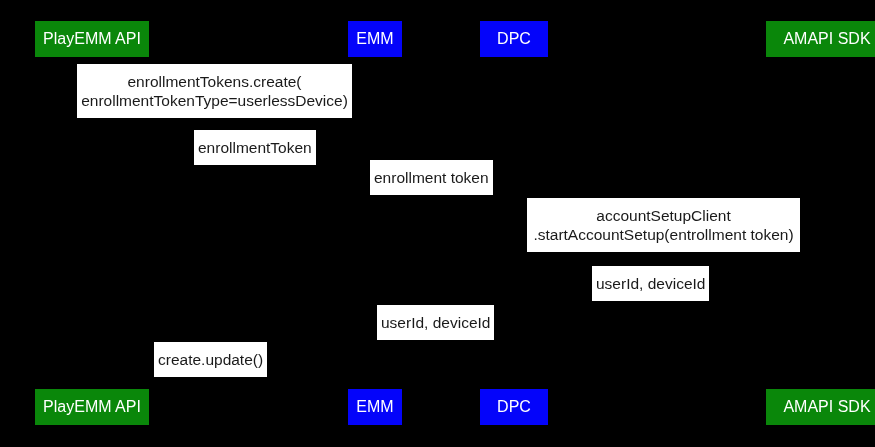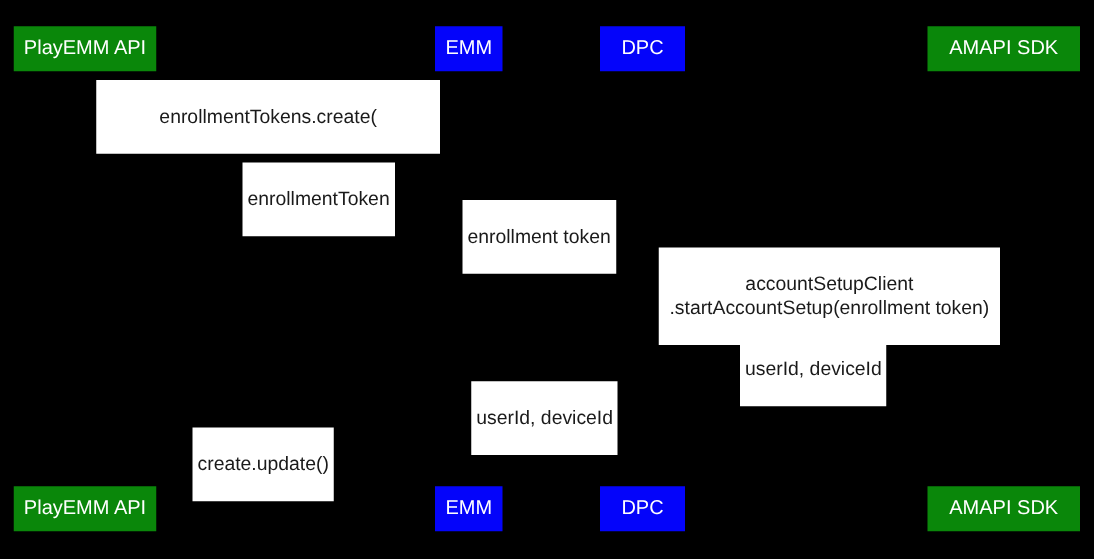--- a/index.html
+++ b/index.html
@@ -25,35 +25,35 @@
   .actor {
     position: absolute;
     height: 36px;
     display: flex;
     align-items: center;
     justify-content: center;
     color: var(--actor-text, #ffffff);
     font-size: 16px;
     white-space: nowrap;
   }
-  .actor.green { background: var(--green, #0a870a); }
+  .actor.green { background: var(--green, #0a870a); margin-left: 24px; }
   .actor.blue  { background: var(--blue, #0404fa); }
   .row-top    { top: 21px; }
   .row-bottom { top: 389px; }
   .a-playemm { left: 11px;  width: 114px; }
   .a-emm     { left: 348px; width: 54px; }
   .a-dpc     { left: 480px; width: 68px; }
   .a-amapi   { left: 742px; width: 122px; }
   .msg {
     position: absolute;
     background: var(--msg-bg, #ffffff);
     color: var(--msg-text, #1a1a1a);
     font-size: 15.5px;
     line-height: 19px;
-    padding: 20px 4px;
+    padding: 8px 4px;
     text-align: center;
     white-space: nowrap;
   }
   .msg span { display: block; }
 </style>
 </head>
 <body>
 
 <div class="diagram">
 
@@ -62,33 +62,34 @@
   <div class="lifeline" style="left:500px"></div>
   <div class="lifeline" style="left:793px"></div>
 
   <div class="actor green row-top a-playemm">PlayEMM API</div>
   <div class="actor blue  row-top a-emm">EMM</div>
   <div class="actor blue  row-top a-dpc">DPC</div>
   <div class="actor green row-top a-amapi">AMAPI SDK</div>
 
   <div class="msg" style="left:77px; top:64px; width:267px;">
     <span>enrollmentTokens.create(</span>
+    <span>enrollmentTokenType=userlessDevice)</span>
   </div>
 
   <div class="msg" style="left:154px; top:130px;margin-left:40px;">
     <span>enrollmentToken</span>
   </div>
 
   <div class="msg" style="left:370px; top:160px;">
     <span>enrollment token</span>
   </div>
 
   <div class="msg" style="left:511px; top:198px; width:265px;margin-left:16px;">
     <span>accountSetupClient</span>
-    <span>.startAccountSetup(enrollment token)</span>
+    <span>.startAccountSetup(entrollment token)</span>
   </div>
 
   <div class="msg" style="left:592px; top:266px;">
     <span>userId, deviceId</span>
   </div>
 
   <div class="msg" style="left:377px; top:305px;">
     <span>userId, deviceId</span>
   </div>
 

